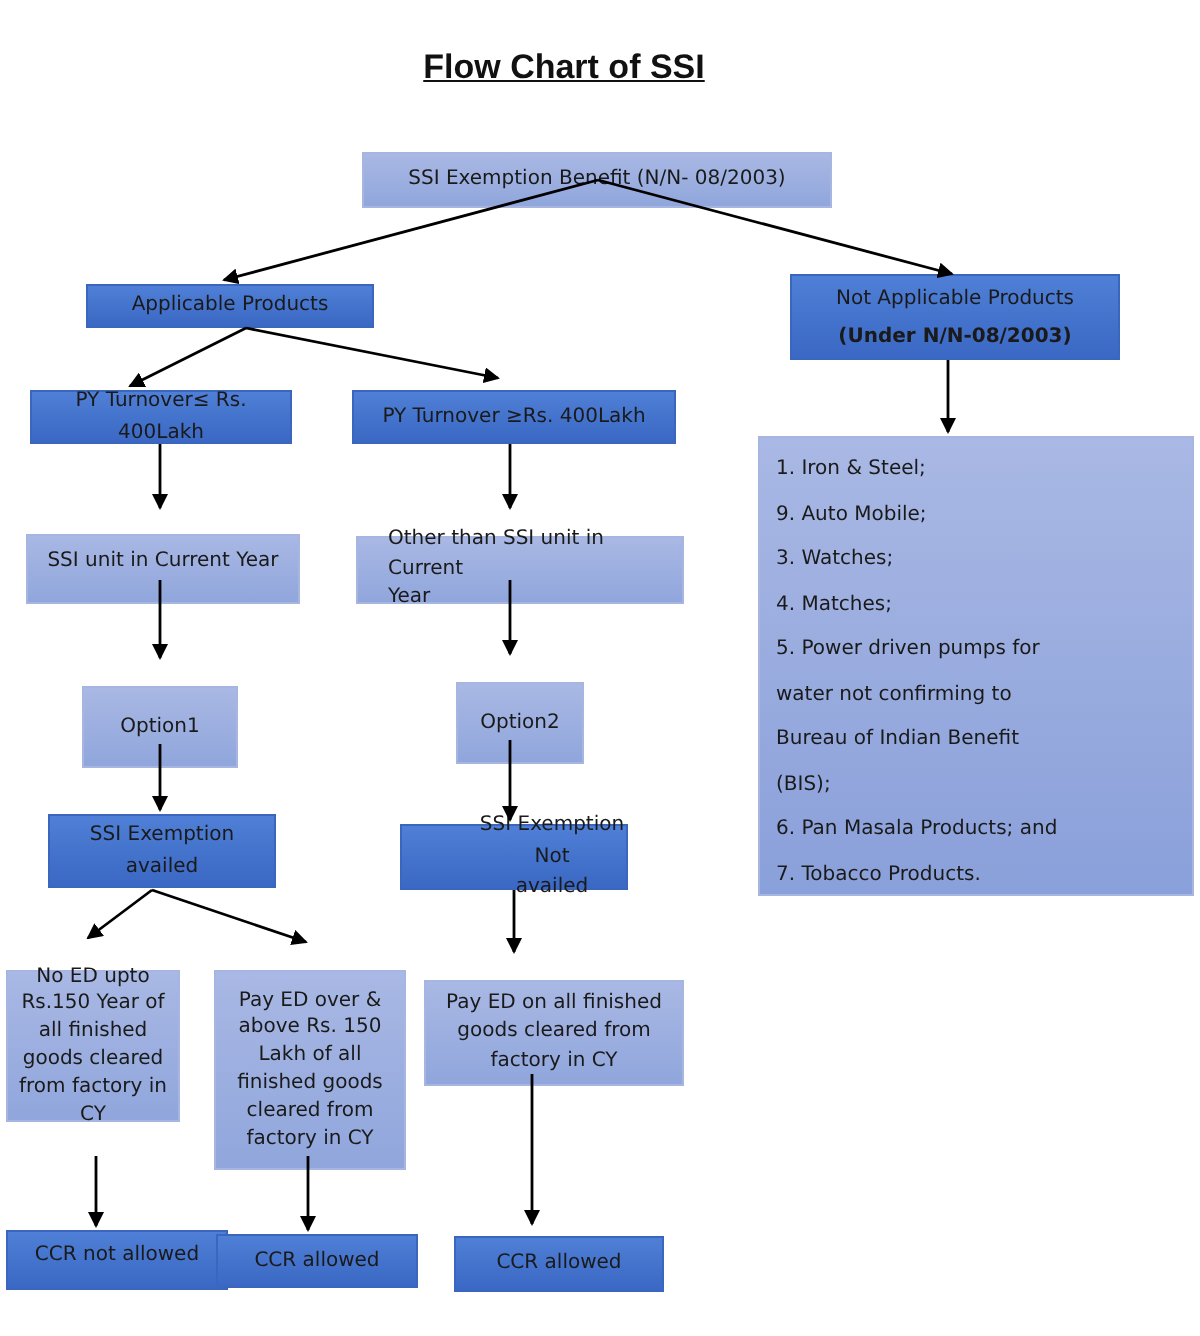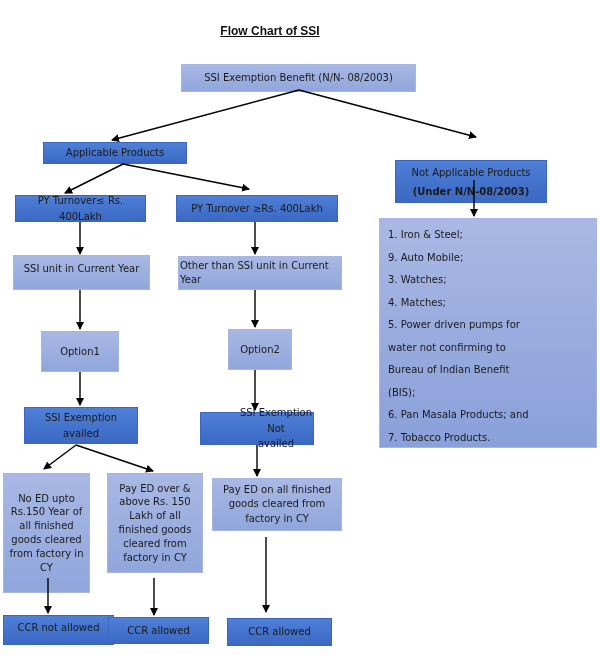--- a/index.html
+++ b/index.html
@@ -1,47 +1,47 @@
 <!DOCTYPE html>
 <html><head>
 <meta charset="utf-8">
 <style>
   html, body { margin: 0; padding: 0; background: #ffffff; }
   body { width: 600px; height: 668px; position: relative; overflow: hidden;
          font-family: "Liberation Sans", sans-serif; color: #1c1c1c; }
   .title { position: absolute; left: 0; top: 24px; width: 540px; text-align: center;
-           font-family: "Liberation Sans", sans-serif; font-weight: bold; font-size: 12px;
-           text-decoration: underline; color: #111; }
+           font-family: "Liberation Sans", sans-serif; font-weight: bold; font-size: 17px;
+           text-decoration: underline; color: #111; padding-left: 12px; }
   .box { position: absolute; box-sizing: border-box; display: flex; flex-direction: column;
          align-items: center; justify-content: center; text-align: center;
          font-family: "DejaVu Sans", sans-serif; font-size: 10px; line-height: 1.55;
          color: #1a1a1a; }
   .dark  { background: linear-gradient(#4f7fd6, #3a68c4); border: 1px solid #3b66bd; }
-  .light { background: linear-gradient(#a9b8e4, #90a6dc); border: 1px solid #a7b6e0; }
-  .left-align { align-items: flex-start; text-align: left; padding-left: 1px; }
+  .light { background: linear-gradient(#a9b8e4, #90a6dc); border: 1px solid #a7b6e0; margin-top: 12px; }
+  .left-align { align-items: flex-start; text-align: left; padding-left: 15px; }
   .list { position: absolute; box-sizing: border-box; left: 379px; top: 218px; width: 218px; height: 230px;
           background: linear-gradient(#a9b8e4, #8aa0da); border: 1px solid #a7b6e0;
           padding: 5px 0 0 8px; font-family: "DejaVu Sans", sans-serif; font-size: 10px; color: #1a1a1a; }
   .list .li { height: 22.5px; line-height: 22.5px; white-space: nowrap; }
   svg.arrows { position: absolute; left: 0; top: 0; width: 600px; height: 668px; pointer-events: none; }
 </style>
 </head>
 <body>
 
 <div class="title">Flow Chart of SSI</div>
 
 <div class="box light" style="left:181px; top:64px; width:235px; height:28px;">
   <span>SSI Exemption Benefit (N/N- 08/2003)</span>
 </div>
 
 <div class="box dark" style="left:43px; top:142px; width:144px; height:22px;">
   <span>Applicable Products</span>
 </div>
 
-<div class="box dark" style="left:395px; top:137px; width:152px; height:43px; line-height:1.9;margin-top:23px;">
+<div class="box dark" style="left:395px; top:137px; width:165px; height:43px; line-height:1.9;">
   <span>Not Applicable Products</span>
   <span style="font-weight:bold;">(Under N/N-08/2003)</span>
 </div>
 
 <div class="box dark" style="left:15px; top:195px; width:131px; height:27px;text-align:center;">
   <span>PY Turnover≤ Rs. 400Lakh</span>
 </div>
 <div class="box dark" style="left:176px; top:195px; width:162px; height:27px;">
   <span>PY Turnover ≥Rs. 400Lakh</span>
 </div>
@@ -63,21 +63,21 @@
 
 <div class="box dark" style="left:24px; top:407px; width:114px; height:37px;">
   <span>SSI Exemption</span>
   <span>availed</span>
 </div>
 <div class="box dark" style="left:200px; top:412px; width:114px; height:33px;padding-left:38px;">
   <span>SSI Exemption Not</span>
   <span>availed</span>
 </div>
 
-<div class="box light" style="left:3px; top:473px; width:87px; height:120px; line-height:1.38;">
+<div class="box light" style="left:3px; top:473px; width:87px; height:76px; line-height:1.38;">
   <span>No ED upto</span>
   <span>Rs.150 Year of</span>
   <span>all finished</span>
   <span>goods cleared</span>
   <span>from factory in</span>
   <span>CY</span>
 </div>
 <div class="box light" style="left:107px; top:473px; width:96px; height:100px; line-height:1.38;">
   <span>Pay ED over &amp;</span>
   <span>above Rs. 150</span>

